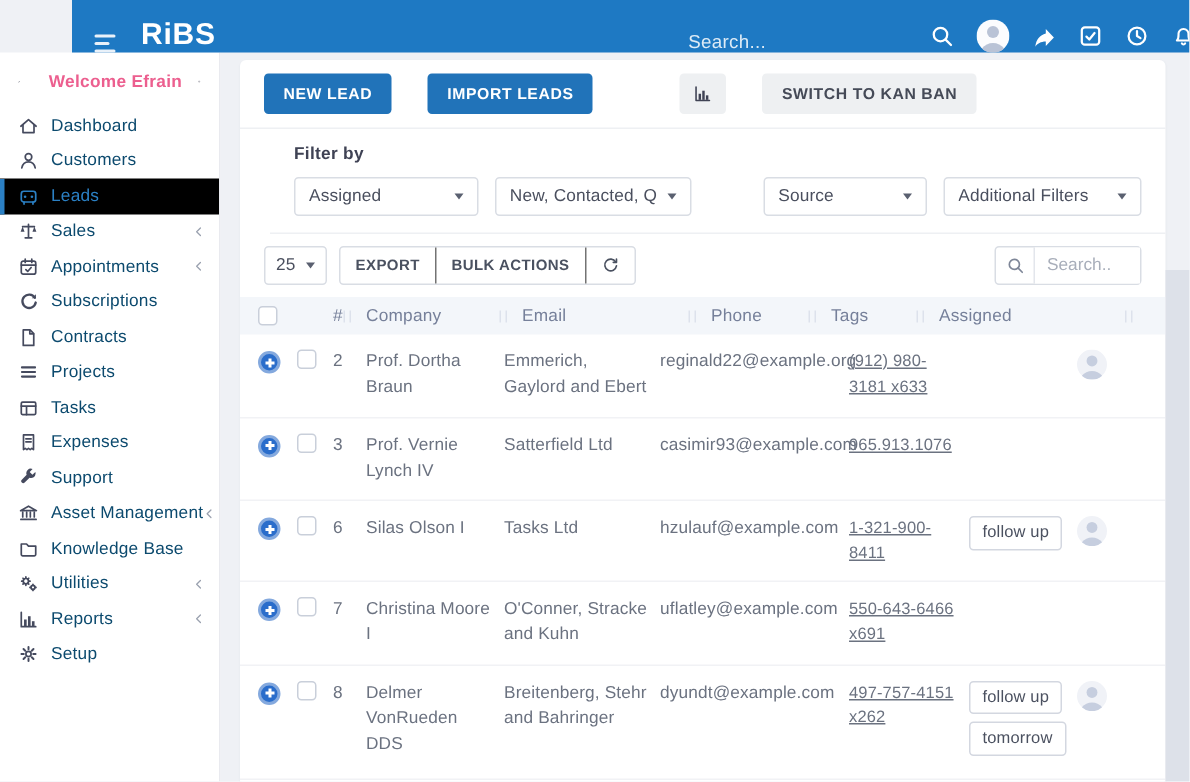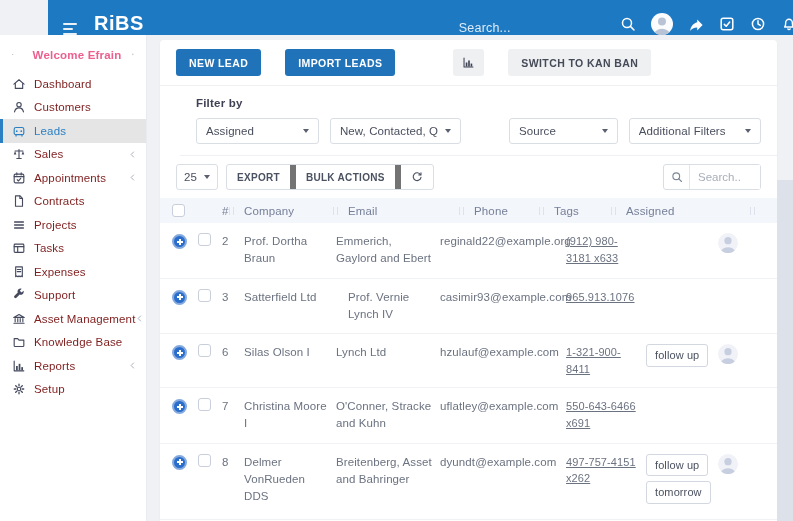--- a/index.html
+++ b/index.html
@@ -26,25 +26,25 @@
 
   
   .sidebar { position:absolute; top:35px; left:0; bottom:0; width:147px; background:#fff;
     border-right:1px solid #e9eaef; z-index:5; padding-top:7px; }
   .welcome { display:flex; align-items:center; height:25px; padding:0 12px; margin-bottom:5px;gap:11px; }
   .welcome .ic { width:13px; height:13px; color:#3f4254; }
   .welcome-label { color:var(--pink,#ec5f8f); font-size:11.5px; font-weight:600;
     margin-left:8px; letter-spacing:.2px; flex:1; white-space:nowrap; }
   .power { width:13px; height:13px; color:var(--pink,#ec5f8f); stroke-width:2; }
   .nav-item { display:flex; align-items:center; height:23.5px; padding:0 9px 0 12px;
-    color:#7f1d1d; cursor:pointer; }
+    color:#0c4a6e; cursor:pointer; }
   .nav-ic { width:14px; height:14px; color:#454a5e; flex:none; }
   .nav-label { font-size:11.5px; letter-spacing:.15px; margin-left:8px; flex:1; white-space:nowrap; }
   .nav-chev { width:9px; height:9px; color:#9aa1af; flex:none; }
-  .nav-item.active { background:#e5e5e5; box-shadow:inset 3px 0 0 var(--active_blue,#2b80c4); }
+  .nav-item.active { background:#000000; box-shadow:inset 3px 0 0 var(--active_blue,#2b80c4); }
   .nav-item.active, .nav-item.active .nav-ic { color:var(--active_blue,#2b80c4); }
 
   
   .main { position:absolute; top:35px; left:147px; right:0; bottom:0;
     background:#eff1f5; padding:5px 16px 0 13px; }
   .scroll-strip { position:absolute; top:145px; right:0; width:16px; bottom:0;
     background:#dde1e9; }
   .card { background:#fff; border-radius:4px; box-shadow:0 1px 2px rgba(40,50,80,.05);
     min-height:560px; position:relative; }
 
@@ -69,21 +69,21 @@
   .caret { width:0; height:0; border-left:3.5px solid transparent; border-right:3.5px solid transparent;
     border-top:4.5px solid #5a6070; margin-left:7px; flex:none; }
   .filter-row .select:nth-child(1){ width:131px } .filter-row .select:nth-child(2){ width:131px }
   .filter-row .select:nth-child(3){ width:116px; margin-left:37px } .filter-row .select:nth-child(4){ width:141px }
 
   .toolbar { display:flex; align-items:flex-end; padding:8px 16px; }
   .pgsize { width:42px; padding:0 7px; }
   .btngroup { display:flex; border:1px solid #d9dde4; border-radius:3px; margin-left:8px; height:26px; }
   .bg-item { display:flex; align-items:center; padding:0 10px; font-size:10px; font-weight:700;
     color:#4a5160; letter-spacing:.3px; cursor:pointer; }
-  .bg-item + .bg-item { border-left:6px solid #737373; }
+  .bg-item + .bg-item { border-left:1px solid #737373; }
   .bg-item .ic { width:12px; height:12px; }
   .tsearch { margin-left:auto; display:flex; border:1px solid #d9dde4; border-radius:3px; height:26px; }
   .ts-icon { width:26px; display:flex; align-items:center; justify-content:center;
     border-right:1px solid #e3e6ec; color:#7e8698; }
   .ts-icon .ic { width:12px; height:12px; }
   .ts-input { border:none; outline:none; width:70px; padding:0 8px; font-size:11.5px;
     color:#555; font-family:inherit; }
   .ts-input::placeholder { color:#a8aeba; }
 
   
@@ -236,20 +236,30 @@
           </svg>
         </span>
     <span class="nav-label">Appointments</span>
     <span class="ic nav-chev">
           <svg viewBox="0 0 16 16" fill="none" stroke="currentColor" stroke-width="1.3" stroke-linecap="round" stroke-linejoin="round">
             <path d="M10 3.5L5.5 8l4.5 4.5" stroke-width="1.5"></path>
           </svg>
         </span>
   </div>
 
+  <div class="nav-item">
+    <span class="ic nav-ic">
+          <svg viewBox="0 0 16 16" fill="none" stroke="currentColor" stroke-width="1.3" stroke-linecap="round" stroke-linejoin="round">
+            <path d="M12.8 5.1a5.1 5.1 0 1 0 .7 3.7" stroke-width="1.8"></path>
+            <path d="M13.6 2.5v3.1h-3.1z" fill="currentColor" stroke="none"></path>
+          </svg>
+        </span>
+    <span class="nav-label">Subscriptions</span>
+
+  </div>
 
   <div class="nav-item">
     <span class="ic nav-ic">
           <svg viewBox="0 0 16 16" fill="none" stroke="currentColor" stroke-width="1.3" stroke-linecap="round" stroke-linejoin="round">
             <path d="M4 2.2h5.2L12 5v9H4z"></path>
             <path d="M9 2.5v2.7h2.8"></path>
           </svg>
         </span>
     <span class="nav-label">Contracts</span>
 
@@ -315,20 +325,36 @@
   <div class="nav-item">
     <span class="ic nav-ic">
           <svg viewBox="0 0 16 16" fill="none" stroke="currentColor" stroke-width="1.3" stroke-linecap="round" stroke-linejoin="round">
             <path d="M2.5 4.2h4L8 5.8h5.5v6.4a1 1 0 0 1-1 1h-9a1 1 0 0 1-1-1z"></path>
           </svg>
         </span>
     <span class="nav-label">Knowledge Base</span>
 
   </div>
 
+  <div class="nav-item">
+    <span class="ic nav-ic">
+          <svg viewBox="0 0 16 16" fill="none" stroke="currentColor" stroke-width="1.3" stroke-linecap="round" stroke-linejoin="round">
+            <circle cx="6" cy="6.2" r="2"></circle>
+            <path d="M6 3v1M6 8.4v1M2.8 6.2h1M8.2 6.2h1M3.8 4l.7.7M7.5 7.7l.7.7M8.2 4l-.7.7M4.5 7.7l-.7.7"></path>
+            <circle cx="11.4" cy="11" r="1.5"></circle>
+            <path d="M11.4 8.7v.8M11.4 12.5v.8M9.1 11h.8M12.9 11h.8"></path>
+          </svg>
+        </span>
+    <span class="nav-label">Utilities</span>
+    <span class="ic nav-chev">
+          <svg viewBox="0 0 16 16" fill="none" stroke="currentColor" stroke-width="1.3" stroke-linecap="round" stroke-linejoin="round">
+            <path d="M10 3.5L5.5 8l4.5 4.5" stroke-width="1.5"></path>
+          </svg>
+        </span>
+  </div>
 
   <div class="nav-item">
     <span class="ic nav-ic">
           <svg viewBox="0 0 16 16" fill="none" stroke="currentColor" stroke-width="1.3" stroke-linecap="round" stroke-linejoin="round">
             <path d="M2.5 2.5v11h11"></path>
             <rect x="4.6" y="8" width="2" height="5" fill="currentColor" stroke="none"></rect>
             <rect x="7.6" y="5.5" width="2" height="7.5" fill="currentColor" stroke="none"></rect>
             <rect x="10.6" y="9.3" width="2" height="3.7" fill="currentColor" stroke="none"></rect>
           </svg>
         </span>
@@ -473,34 +499,34 @@
                 <circle cx="8" cy="8" r="8" fill="#f0f2f7" stroke="none"></circle>
                 <circle cx="8" cy="6.1" r="2.9" fill="#c6cedf" stroke="none"></circle>
                 <path d="M2.6 14a7 7 0 0 1 10.8 0A8 8 0 0 1 2.6 14z" fill="#c6cedf" stroke="none"></path>
               </svg></span></div>
   </div>
 
   <div class="trow">
     <div class="c c-exp"><span class="plusbtn"></span></div>
     <div class="c c-cb"><span class="cbx"></span></div>
     <div class="c c-num">3</div>
+    <div class="c c-name">Prof. Vernie Lynch IV</div>
     <div class="c c-co">Satterfield Ltd</div>
-    <div class="c c-name">Prof. Vernie Lynch IV</div>
     <div class="c c-em">casimir93@example.com</div>
     <div class="c c-ph">965.913.1076</div>
     <div class="c c-tg"></div>
     <div class="c c-as"></div>
   </div>
 
   <div class="trow">
     <div class="c c-exp"><span class="plusbtn"></span></div>
     <div class="c c-cb"><span class="cbx"></span></div>
     <div class="c c-num">6</div>
     <div class="c c-name">Silas Olson I</div>
-    <div class="c c-co">Lynch Ltd</div>
+    <div class="c c-co">Tasks Ltd</div>
     <div class="c c-em">hzulauf@example.com</div>
     <div class="c c-ph">1-321-900-8411</div>
     <div class="c c-tg">
             <span class="tag">follow up</span>
           </div>
     <div class="c c-as"><span class="ic avatar"><svg viewBox="0 0 16 16" fill="none" stroke="currentColor" stroke-width="1.3" stroke-linecap="round" stroke-linejoin="round">
                 <circle cx="8" cy="8" r="8" fill="#f0f2f7" stroke="none"></circle>
                 <circle cx="8" cy="6.1" r="2.9" fill="#c6cedf" stroke="none"></circle>
                 <path d="M2.6 14a7 7 0 0 1 10.8 0A8 8 0 0 1 2.6 14z" fill="#c6cedf" stroke="none"></path>
               </svg></span></div>
@@ -516,21 +542,21 @@
     <div class="c c-ph">550-643-6466 x691</div>
     <div class="c c-tg"></div>
     <div class="c c-as"></div>
   </div>
 
   <div class="trow">
     <div class="c c-exp"><span class="plusbtn"></span></div>
     <div class="c c-cb"><span class="cbx"></span></div>
     <div class="c c-num">8</div>
     <div class="c c-name">Delmer VonRueden DDS</div>
-    <div class="c c-co">Breitenberg, Asset and Bahringer</div>
+    <div class="c c-co">Breitenberg, Stehr and Bahringer</div>
     <div class="c c-em">dyundt@example.com</div>
     <div class="c c-ph">497-757-4151 x262</div>
     <div class="c c-tg">
             <span class="tag">follow up</span>
             <span class="tag">tomorrow</span>
           </div>
     <div class="c c-as"><span class="ic avatar"><svg viewBox="0 0 16 16" fill="none" stroke="currentColor" stroke-width="1.3" stroke-linecap="round" stroke-linejoin="round">
                 <circle cx="8" cy="8" r="8" fill="#f0f2f7" stroke="none"></circle>
                 <circle cx="8" cy="6.1" r="2.9" fill="#c6cedf" stroke="none"></circle>
                 <path d="M2.6 14a7 7 0 0 1 10.8 0A8 8 0 0 1 2.6 14z" fill="#c6cedf" stroke="none"></path>

